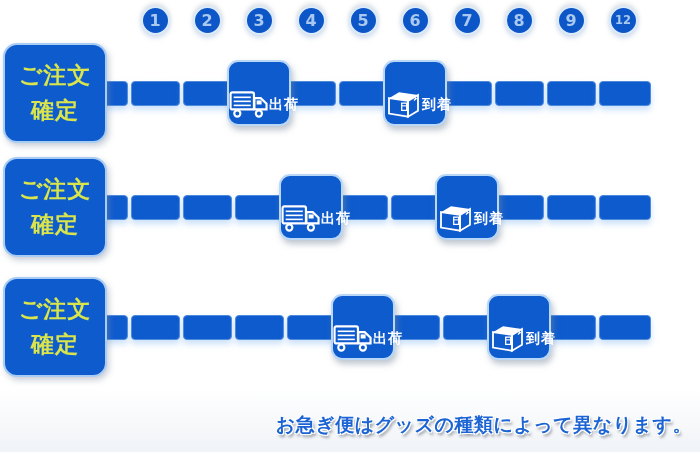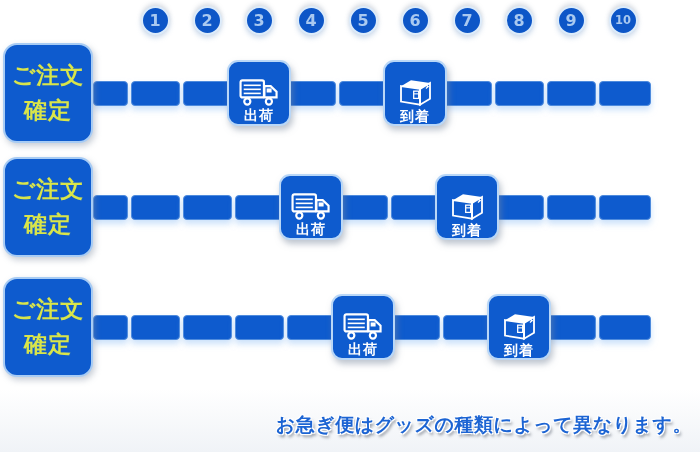--- a/index.html
+++ b/index.html
@@ -15,33 +15,33 @@
     color:#A9C9F0;font-weight:bold;font-size:16px;
     display:flex;align-items:center;justify-content:center;line-height:1;
   }
   .day-circle.two-digit{font-size:11.5px;}
   .seg{
     position:absolute;height:25px;background:#0E5BCE;box-sizing:border-box;
     border:1px solid #4E8BDD;border-radius:4px;
     box-shadow:0 4px 6px rgba(160,200,245,.55);
   }
   .order-box{
-    position:absolute;left:3px;width:90px;height:100px;box-sizing:border-box;
+    position:absolute;left:3px;width:104px;height:100px;box-sizing:border-box;
     background:#0E5BCE;border:2px solid #A8CCF4;border-radius:14px;
     box-shadow:2px 3px 6px rgba(130,145,165,.45);
     display:flex;flex-direction:column;align-items:center;justify-content:center;gap:12px;
     z-index:2;
   }
   .order-line{color:#D9E54A;font-weight:bold;font-size:23px;letter-spacing:1px;line-height:1;white-space:nowrap;}
   .event-box{
     position:absolute;width:64px;height:66px;box-sizing:border-box;
     background:#0E5BCE;border:2px solid #B9D7F7;border-radius:11px;
     box-shadow:2px 4px 6px rgba(125,140,160,.5);
-    display:flex;flex-direction:column;align-items:center;justify-content:flex-start;
-    padding-top:16px;z-index:3;
+    display:flex;flex-direction:row;align-items:center;justify-content:flex-start;
+    padding-top:22px;z-index:3;
   }
   .event-label{color:#FFFFFF;font-weight:bold;font-size:14px;line-height:1.2;letter-spacing:1px;margin-top:1px;white-space:nowrap;}
   .icon-wrap{height:32px;display:flex;align-items:center;justify-content:center;}
   .footnote{
     position:absolute;right:8px;bottom:14px;
     color:#1C64D3;font-size:19px;font-weight:bold;letter-spacing:.5px;white-space:nowrap;
     text-shadow:-1px -1px 0 #fff,1px -1px 0 #fff,-1px 1px 0 #fff,1px 1px 0 #fff,0 0 2px #fff,2px 3px 3px rgba(110,118,130,.8);
   }
 </style>
 </head>
@@ -51,21 +51,21 @@
   <div id="days">
       <div class="day-circle" style="left: 140.5px;">1</div>
       <div class="day-circle" style="left: 192.5px;">2</div>
       <div class="day-circle" style="left: 244.5px;">3</div>
       <div class="day-circle" style="left: 296.5px;">4</div>
       <div class="day-circle" style="left: 348.5px;">5</div>
       <div class="day-circle" style="left: 400.5px;">6</div>
       <div class="day-circle" style="left: 452.5px;">7</div>
       <div class="day-circle" style="left: 504.5px;">8</div>
       <div class="day-circle" style="left: 556.5px;">9</div>
-      <div class="day-circle two-digit" style="left: 608.5px;">10</div>
+      <div class="day-circle two-digit" style="left: 608.5px;">12</div>
     </div>
   <div id="rows">
       <div>
         <div class="order-box" style="top: 43px;">
           <div class="order-line">ご注文</div>
           <div class="order-line">確定</div>
         </div>
         <div class="seg" style="left: 93px; width: 34.5px; top: 80.5px;"></div>
         <div class="seg" style="left: 130.5px; width: 49px; top: 80.5px;"></div>
         <div class="seg" style="left: 182.5px; width: 49px; top: 80.5px;"></div>

